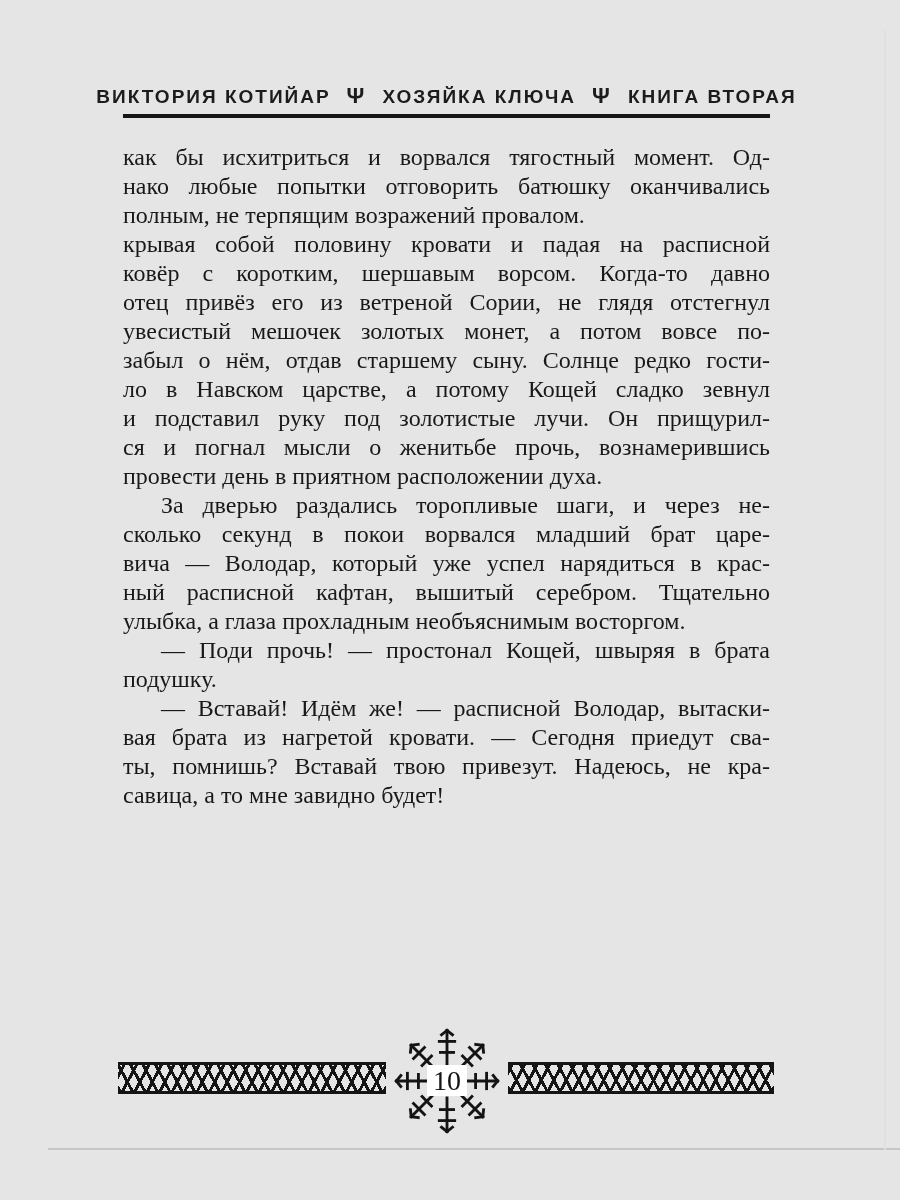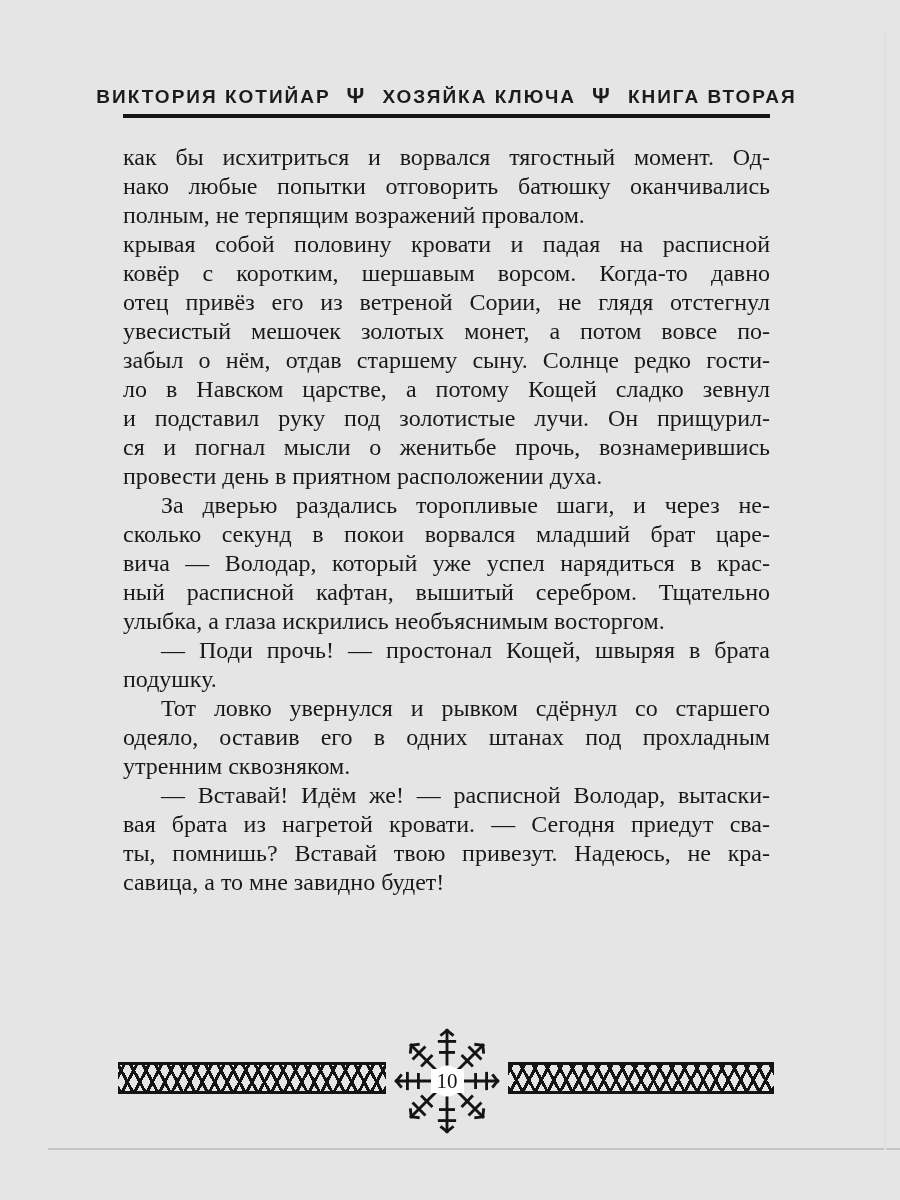--- a/index.html
+++ b/index.html
@@ -77,21 +77,21 @@
     left: 392px; top: 1026px;
     width: 110px; height: 110px;
   }
   .rune-compass svg { width: 110px; height: 110px; }
   .page-number {
     position: absolute;
     left: 392px; top: 1066px;
     width: 110px;
     text-align: center;
     font-family: "Liberation Serif", serif;
-    font-size: 21px;
+    font-size: 28px;
     color: #141414;
     line-height: 30px;
   }
   .page-number .pad {
     background: #ffffff;
     padding: 0 6px;
   }
 
   
   .edge-bottom {
@@ -134,30 +134,25 @@
         <div class="line">ло в Навском царстве, а потому Кощей сладко зевнул</div>
         <div class="line">и подставил руку под золотистые лучи. Он прищурил-</div>
         <div class="line">ся и погнал мысли о женитьбе прочь, вознамерившись</div>
         <div class="line last">провести день в приятном расположении духа.</div>
       </div>
       <div class="para">
         <div class="line indent">За дверью раздались торопливые шаги, и через не-</div>
         <div class="line">сколько секунд в покои ворвался младший брат царе-</div>
         <div class="line">вича — Володар, который уже успел нарядиться в крас-</div>
         <div class="line">ный расписной кафтан, вышитый серебром. Тщательно</div>
-        <div class="line last">улыбка, а глаза искрились необъяснимым восторгом.</div>
+        <div class="line last">улыбка, а глаза прохладным необъяснимым восторгом.</div>
       </div>
       <div class="para">
         <div class="line indent">— Поди прочь! — простонал Кощей, швыряя в брата</div>
         <div class="line last">подушку.</div>
-      </div>
-      <div class="para">
-        <div class="line indent">Тот ловко увернулся и рывком сдёрнул со старшего</div>
-        <div class="line">одеяло, оставив его в одних штанах под прохладным</div>
-        <div class="line last">утренним сквозняком.</div>
       </div>
       <div class="para">
         <div class="line indent">— Вставай! Идём же! — расписной Володар, вытаски-</div>
         <div class="line">вая брата из нагретой кровати. — Сегодня приедут сва-</div>
         <div class="line">ты, помнишь? Вставай твою привезут. Надеюсь, не кра-</div>
         <div class="line last">савица, а то мне завидно будет!</div>
       </div>
     </div>
 
   <div class="ornament ornament-left"></div>

